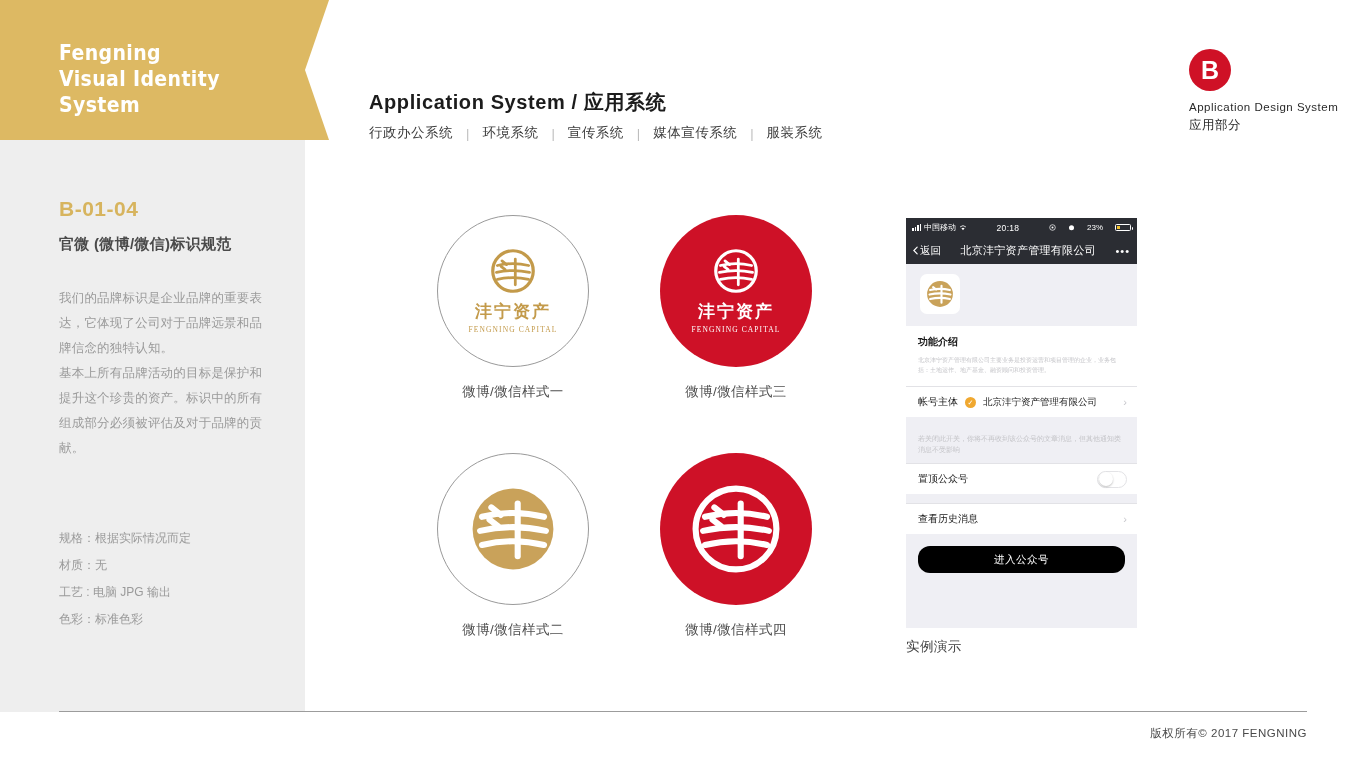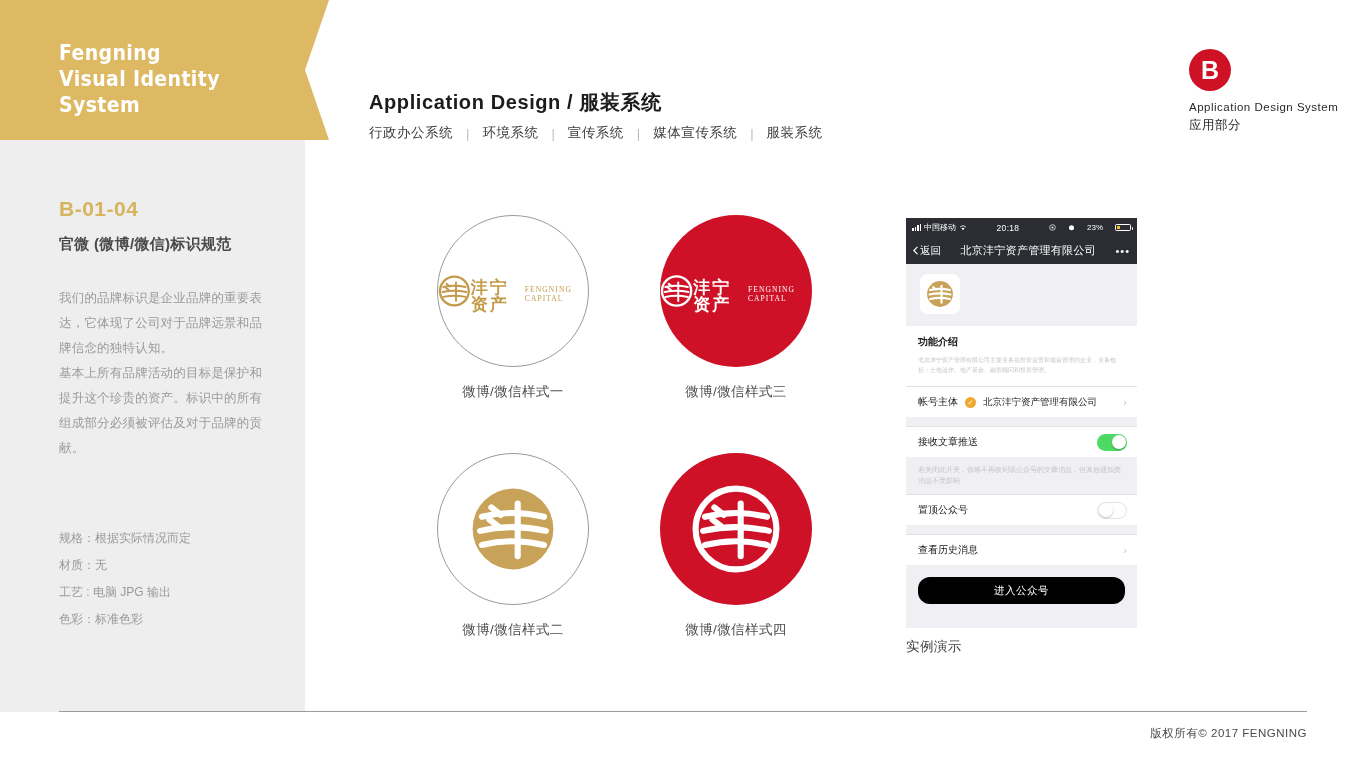--- a/index.html
+++ b/index.html
@@ -92,21 +92,21 @@
   .badge-en {
     margin-top: 10px; font-size: 11.5px; color: #2a2a2a;
     letter-spacing: 0.5px; white-space: nowrap;
   }
   .badge-cn { margin-top: 4px; font-size: 12.5px; color: #2a2a2a; letter-spacing: 0.5px; }
 
   
   .logo-card { position: absolute; }
   .logo-disc {
     width: 152px; height: 152px; border-radius: 50%;
-    display: flex; flex-direction: row;
+    display: flex; flex-direction: column;
     align-items: center; justify-content: center;
   }
   .disc-outline { background: #ffffff; border: 1px solid #9a9a9a; }
   .disc-red { background: #ce1127; }
   .caption {
     margin-top: 16px; text-align: center;
     font-size: 13.5px; color: #4f4f4f; letter-spacing: 0.4px;
   }
   .lockup-cn {
     font-size: 17px; font-weight: 700; letter-spacing: 2px;
@@ -237,21 +237,21 @@
   <div class="sec-title">官微 (微博/微信)标识规范</div>
   <div class="body-copy">我们的品牌标识是企业品牌的重要表达，它体现了公司对于品牌远景和品牌信念的独特认知。
 基本上所有品牌活动的目标是保护和提升这个珍贵的资产。标识中的所有组成部分必须被评估及对于品牌的贡献。</div>
   <div class="spec-list">
     <div>规格：根据实际情况而定</div>
     <div>材质：无</div>
     <div>工艺 : 电脑 JPG 输出</div>
     <div>色彩：标准色彩</div>
   </div>
 
-  <div class="main-title">Application  Design  /  服装系统</div>
+  <div class="main-title">Application  System  /  应用系统</div>
   <div class="nav">
     <span class="nav-item">行政办公系统</span>
     <span class="nav-sep">|</span>
     <span class="nav-item">环境系统</span>
     <span class="nav-sep">|</span>
     <span class="nav-item">宣传系统</span>
     <span class="nav-sep">|</span>
     <span class="nav-item">媒体宣传系统</span>
     <span class="nav-sep">|</span>
     <span class="nav-item">服装系统</span>
@@ -402,26 +402,20 @@
 
     <div class="row">
       <span class="row-label">帐号主体</span>
       <span class="verified">✓</span>
       <span class="row-val">北京沣宁资产管理有限公司</span>
       <span class="chev">›</span>
     </div>
 
     <div class="spacer"></div>
 
-    <div class="row">
-      <span class="row-label">接收文章推送</span>
-      <span class="toggle on">
-          <i></i>
-        </span>
-    </div>
     <div class="hint">若关闭此开关，你将不再收到该公众号的文章消息，但其他通知类消息不受影响</div>
 
     <div class="row">
       <span class="row-label">置顶公众号</span>
       <span class="toggle off">
           <i></i>
         </span>
     </div>
 
     <div class="spacer"></div>

